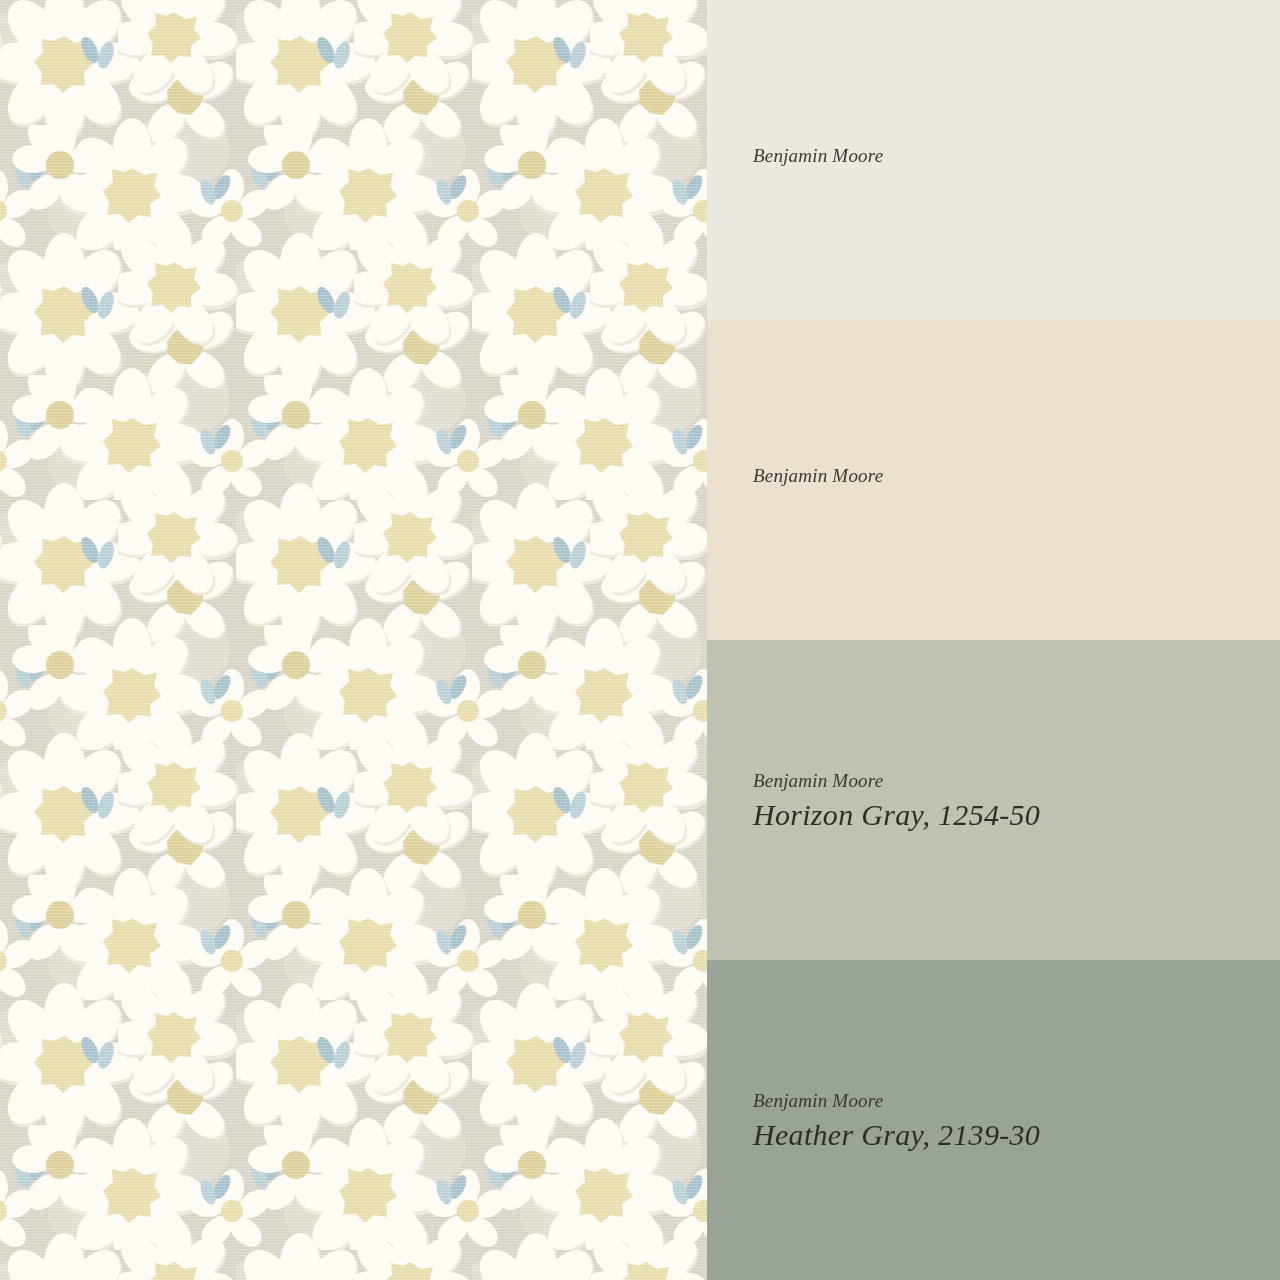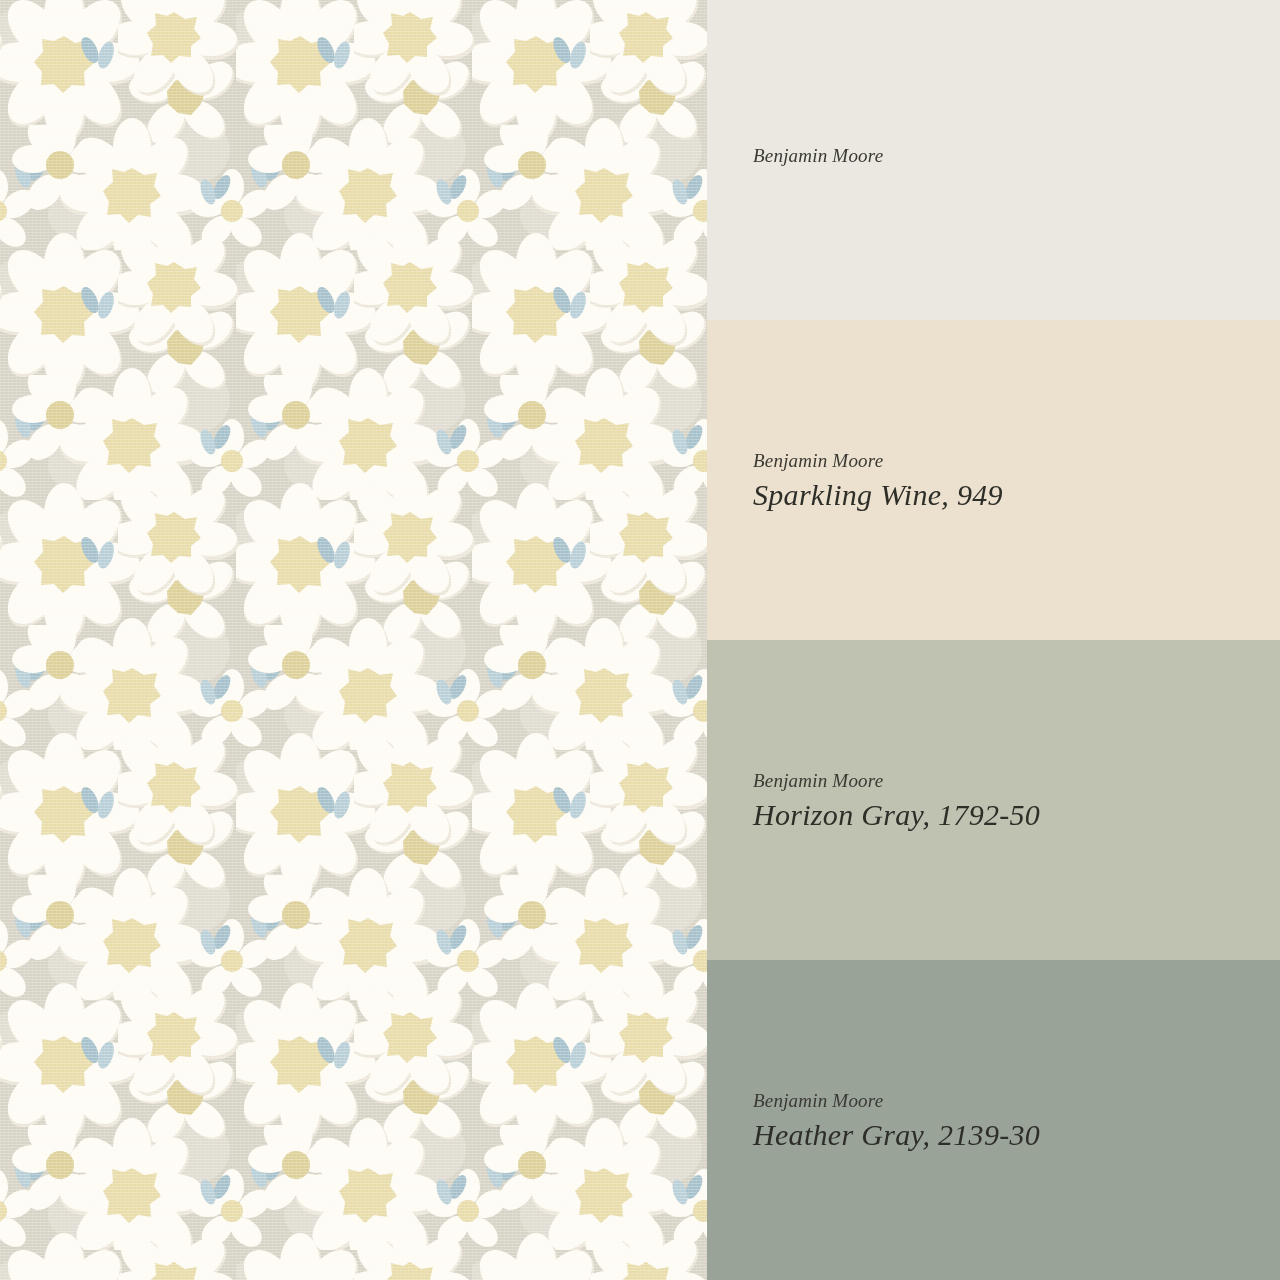--- a/index.html
+++ b/index.html
@@ -304,28 +304,27 @@
 
     <div class="swatch" id="swatch-0" style="background-color: rgb(235, 232, 225);">
       <div class="swatch-text">
         <div class="brand">Benjamin Moore</div>
       </div>
     </div>
 
     <div class="swatch" id="swatch-1" style="background-color: rgb(236, 224, 207);">
       <div class="swatch-text">
         <div class="brand">Benjamin Moore</div>
-        <div class="colorname">Sparkling Wine, 949</div>
       </div>
     </div>
 
     <div class="swatch" id="swatch-2" style="background-color: rgb(191, 193, 177);">
       <div class="swatch-text">
         <div class="brand">Benjamin Moore</div>
-        <div class="colorname">Horizon Gray, 1792-50</div>
+        <div class="colorname">Horizon Gray, 1254-50</div>
       </div>
     </div>
 
     <div class="swatch" id="swatch-3" style="background-color: rgb(153, 163, 152);">
       <div class="swatch-text">
         <div class="brand">Benjamin Moore</div>
         <div class="colorname">Heather Gray, 2139-30</div>
       </div>
     </div>
 

